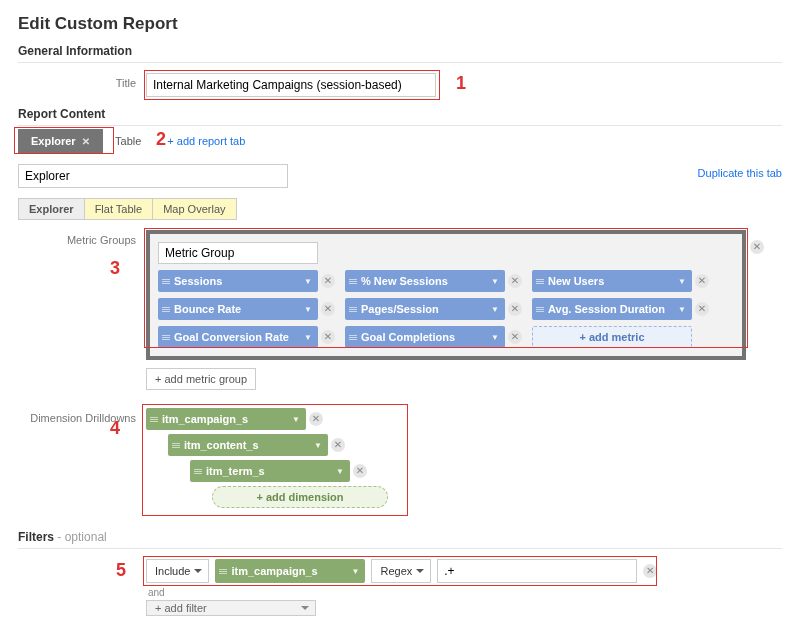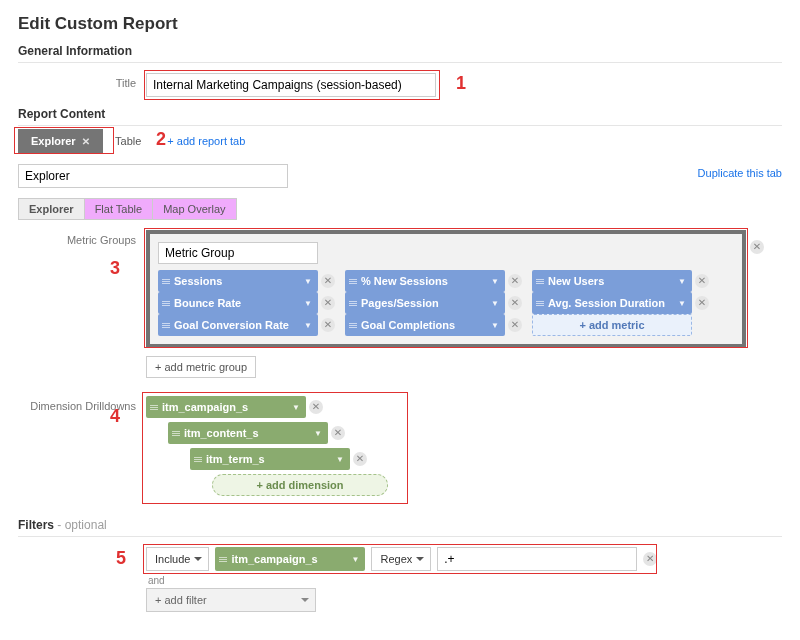--- a/index.html
+++ b/index.html
@@ -111,21 +111,21 @@
     right: 0;
     top: 3px;
     cursor: pointer;
   }
   
   .btn-group {
     display: inline-flex;
   }
   .btn-group .tbtn {
     border: 1px solid #ccc;
-    background: #f0abfc;
+    background: #fef9c3;
     padding: 4px 10px;
     font-size: 11px;
     color: #555;
     cursor: pointer;
     margin-left: -1px;
   }
   .btn-group .tbtn:first-child { margin-left: 0; }
   .btn-group .tbtn.active {
     background: #eee;
     font-weight: bold;
@@ -142,21 +142,21 @@
     padding: 4px 6px;
     font-size: 12px;
     width: 160px;
     height: 22px;
     background: #fff;
     margin-bottom: 6px;
   }
   .pill-row {
     display: flex;
     gap: 10px;
-    margin-bottom: 0;
+    margin-bottom: 6px;
   }
   .pill-wrap {
     display: inline-flex;
     align-items: center;
     gap: 3px;
     flex: 0 0 auto;
   }
   .pill {
     display: inline-flex;
     align-items: center;
@@ -293,21 +293,21 @@
     width: 200px;
   }
   .and-label {
     font-size: 10px;
     color: #888;
     margin: 4px 0 2px 2px;
   }
   .add-filter {
     border: 1px solid #ccc;
     background: #f2f2f2;
-    height: 24px;
+    height: 16px;
     width: 170px;
     padding: 0 8px;
     font-size: 11px;
     color: #666;
     display: inline-flex;
     align-items: center;
     cursor: pointer;
     position: relative;
   }
   .add-filter::after {

